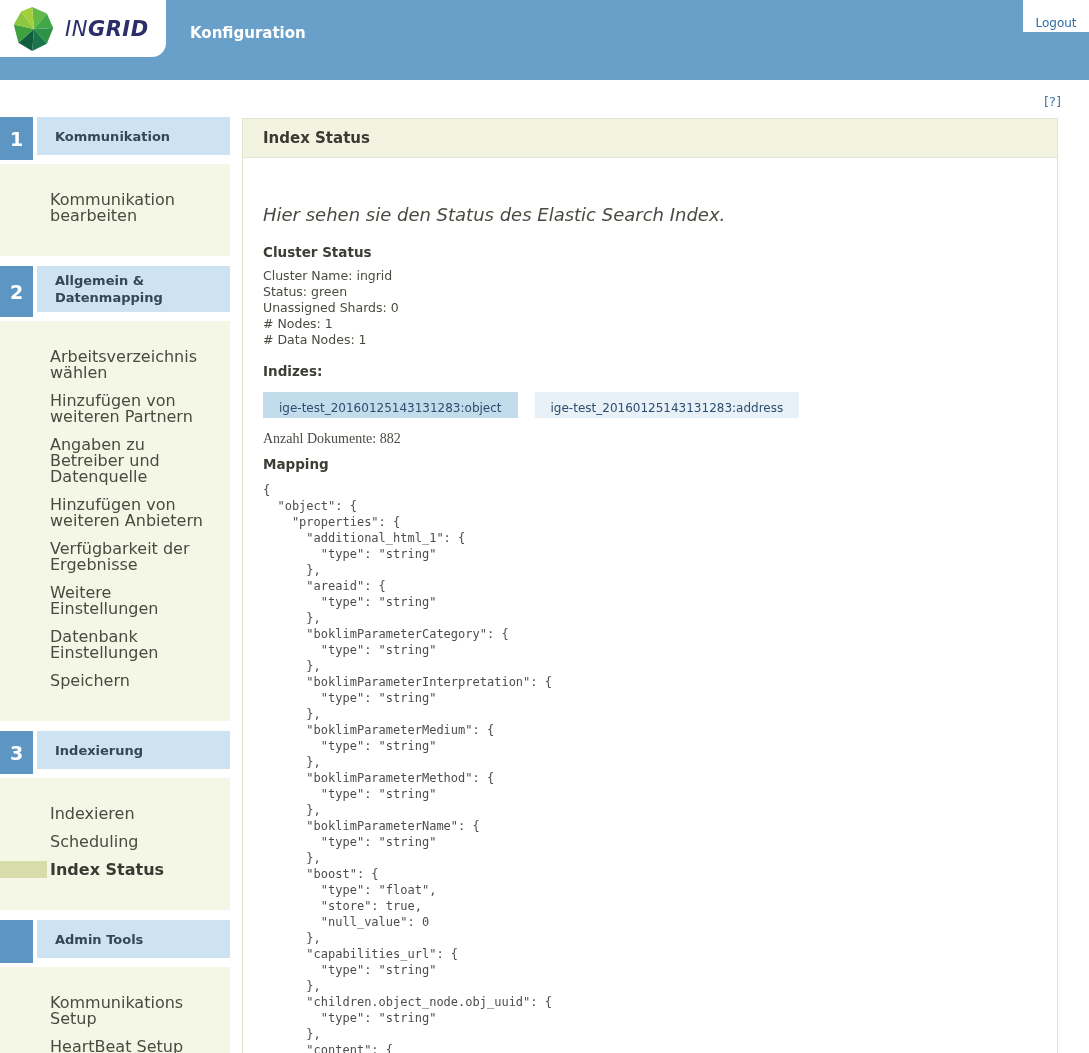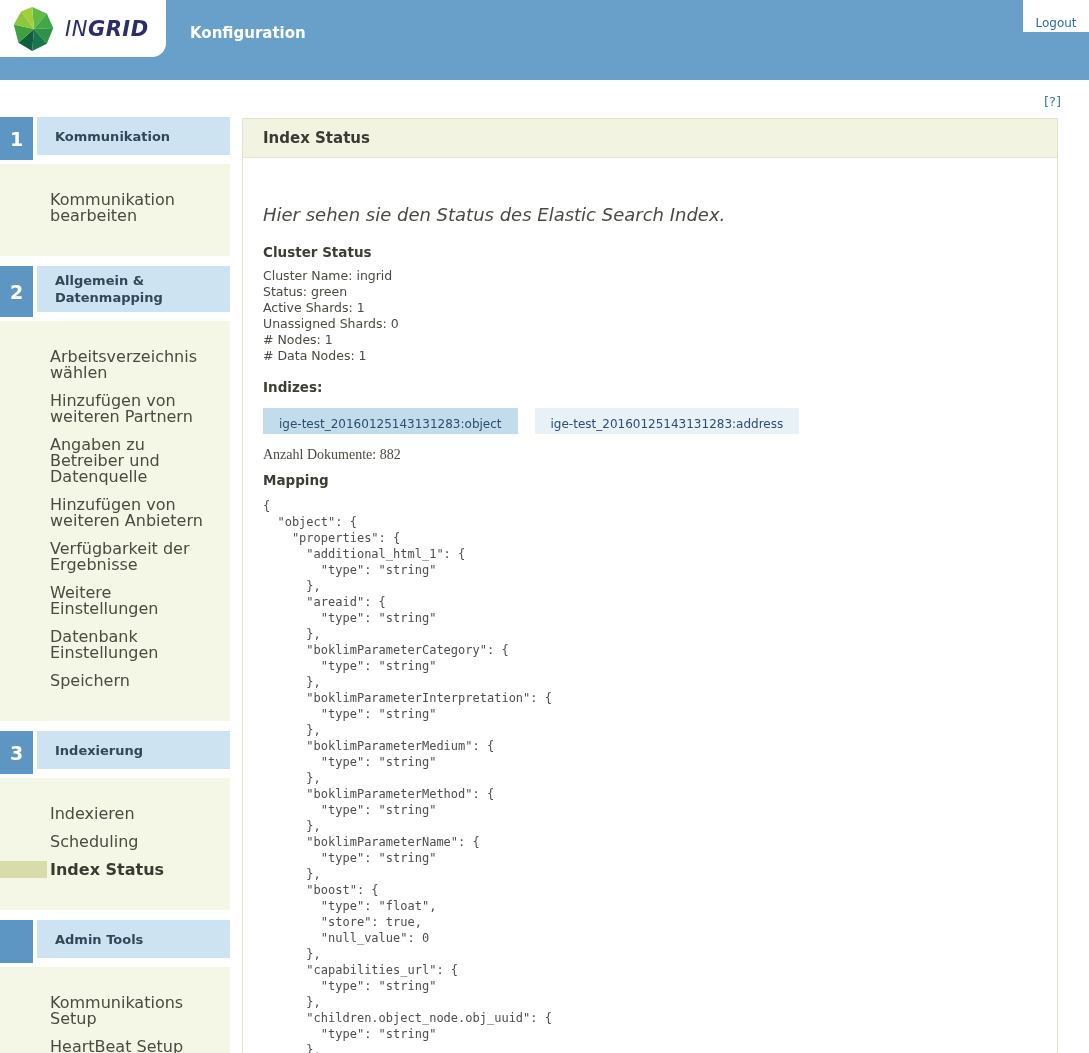--- a/index.html
+++ b/index.html
@@ -149,21 +149,20 @@
   </nav>
 
 <section class="panel">
   <div class="panel-title">Index Status</div>
   <div class="panel-body">
     <p class="intro">Hier sehen sie den Status des Elastic Search Index.</p>
     <h3 class="sub-heading">Cluster Status</h3>
     <div class="cluster-lines" id="cluster-lines">
         <div class="cluster-line">Cluster Name: ingrid</div>
         <div class="cluster-line">Status: green</div>
-        <div class="cluster-line">Active Shards: 1</div>
         <div class="cluster-line">Unassigned Shards: 0</div>
         <div class="cluster-line"># Nodes: 1</div>
         <div class="cluster-line"># Data Nodes: 1</div>
       </div>
     <h3 class="sub-heading heading-indizes">Indizes:</h3>
     <div class="index-buttons" id="index-buttons">
         <button class="index-btn active">ige-test_20160125143131283:object</button>
         <button class="index-btn">ige-test_20160125143131283:address</button>
       </div>
     <p class="doc-count">Anzahl Dokumente: 882</p>

